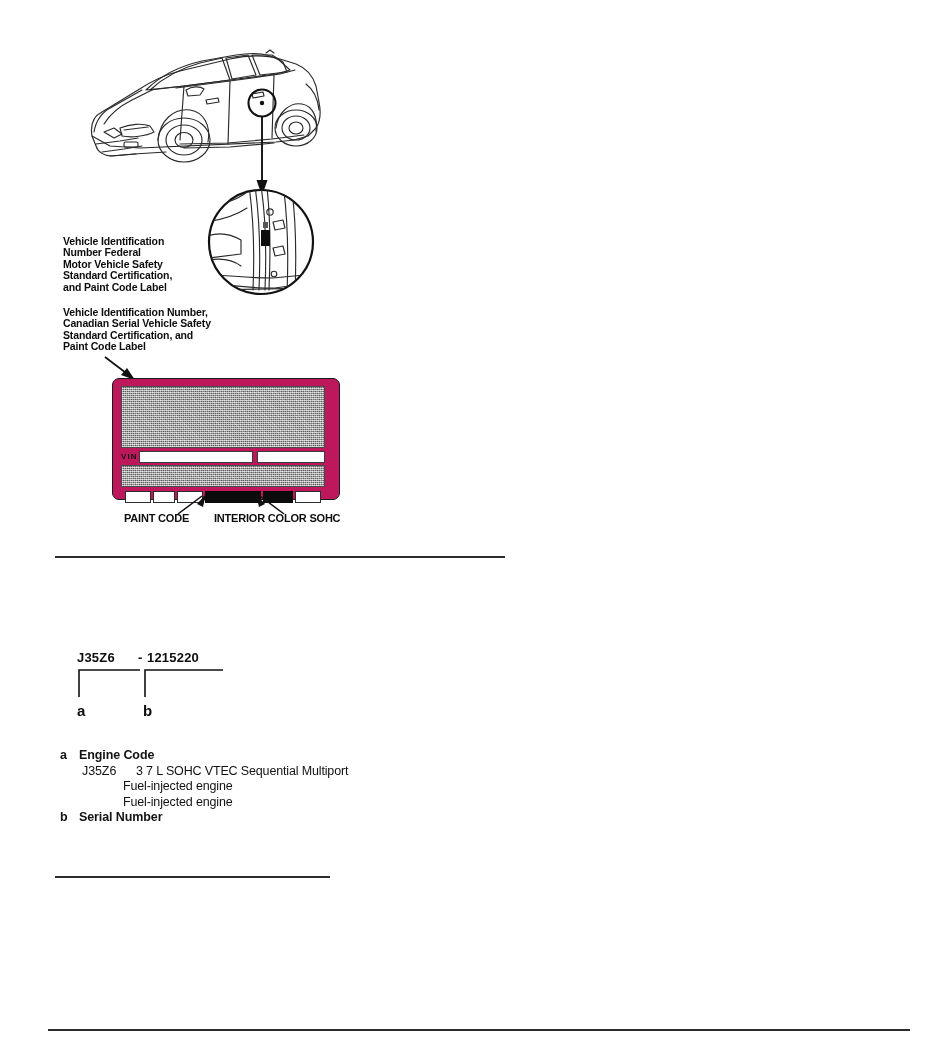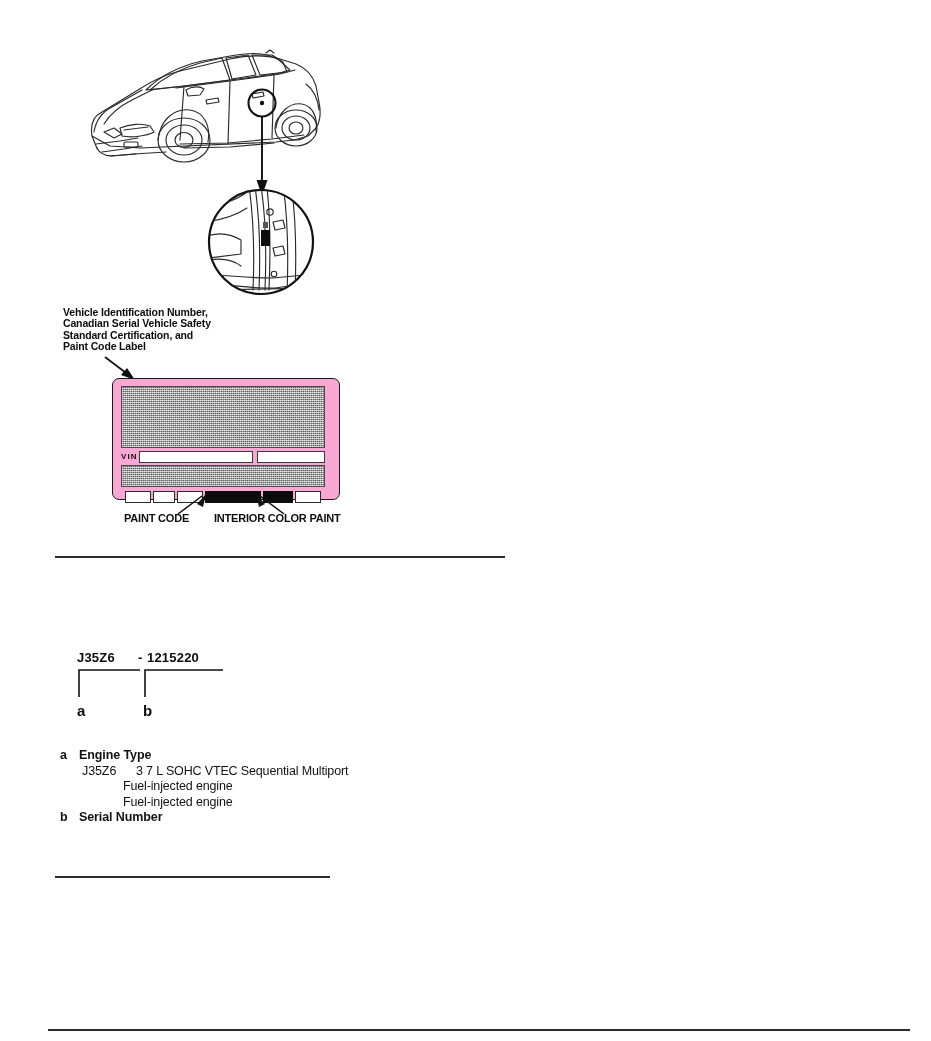--- a/index.html
+++ b/index.html
@@ -27,21 +27,21 @@
     white-space:pre-line;
   }
   #caption-federal{left:63px;top:236px;width:200px;}
   #caption-canadian{left:63px;top:307px;width:220px;}
 
   
   #vin-label-diagram{position:absolute;left:103px;top:360px;width:260px;height:175px;}
 
   .vin-label-outer{
     position:absolute;left:9px;top:18px;width:228px;height:122px;
-    border:1.6px solid #1a1a1a;border-radius:7px;background:#f9a8d4;
+    border:1.6px solid #1a1a1a;border-radius:7px;background:#be185d;
     box-sizing:border-box;
   }
   .noise{
     background-color:#9a9a9a;
     background-image:
       repeating-linear-gradient(0deg, rgba(255,255,255,.55) 0 1px, rgba(0,0,0,.18) 1px 2px),
       repeating-linear-gradient(90deg, rgba(255,255,255,.42) 0 1px, rgba(30,30,30,.25) 1px 2px),
       repeating-linear-gradient(45deg, rgba(255,255,255,.18) 0 1px, rgba(0,0,0,.10) 1px 3px);
     border:1px solid #4a4a4a;
     box-sizing:border-box;
@@ -217,20 +217,25 @@
         <path d="M70 70 L80 68 L82 76 L72 78 Z"></path>
         <circle cx="67" cy="34" r="3.2"></circle>
         <circle cx="71" cy="96" r="2.8"></circle>
       </g>
 
       <rect x="58" y="52" width="9" height="16" fill="#0d0d0d" clip-path="url(#detclip)"></rect>
       <rect x="60" y="44" width="5" height="6" fill="#555" clip-path="url(#detclip)"></rect>
     </svg>
   </div>
 
+  <div class="caption" id="caption-federal">Vehicle Identification
+Number  Federal
+Motor Vehicle Safety
+Standard Certification,
+and Paint Code Label</div>
 
   <div class="caption" id="caption-canadian">Vehicle Identification Number,
 Canadian Serial Vehicle Safety
 Standard Certification, and
 Paint Code Label</div>
 
   <svg class="abs" style="left:104px;top:356px;" width="34" height="26" viewBox="0 0 34 26" xmlns="http://www.w3.org/2000/svg">
     <line x1="1" y1="1" x2="26" y2="20" stroke="#111" stroke-width="1.7"></line>
     <polygon points="31,24 17,19 23,12" fill="#111"></polygon>
   </svg>
@@ -261,21 +266,21 @@
 
   <svg class="abs" style="left:118px;top:494px;" width="240" height="22" viewBox="0 0 240 22" xmlns="http://www.w3.org/2000/svg">
     <line x1="84" y1="2" x2="60" y2="20" stroke="#111" stroke-width="1.5"></line>
     <polygon points="88,0 79,10 85,13" fill="#111"></polygon>
     <line x1="142" y1="2" x2="166" y2="20" stroke="#111" stroke-width="1.5"></line>
     <polygon points="138,0 147,10 141,13" fill="#111"></polygon>
   </svg>
 
   <div class="code-caption" id="paint-code-caption">PAINT CODE</div>
 
-  <div class="code-caption" id="interior-code-caption">INTERIOR COLOR PAINT</div>
+  <div class="code-caption" id="interior-code-caption">INTERIOR COLOR SOHC</div>
 
   <div class="rule" id="rule-top"></div>
 
   <div id="engine-number-diagram">
     <span class="en-code" id="en-engine-type-code">J35Z6</span>
     <span class="en-code" id="en-dash">-</span>
     <span class="en-code" id="en-serial-code">1215220</span>
 
     <svg class="abs" style="left:0;top:20px;" width="300" height="40" viewBox="0 0 300 40" xmlns="http://www.w3.org/2000/svg">
       <path d="M24 32 L24 5 L85 5" fill="none" stroke="#111" stroke-width="1.6"></path>
@@ -283,21 +288,21 @@
     </svg>
 
     <span class="en-letter" id="en-letter-a">a</span>
     <span class="en-letter" id="en-letter-b">b</span>
   </div>
 
   <div id="engine-legend">
 
     <div class="legend-row">
       <span class="legend-key">a</span>
-      <span class="legend-title">Engine Type</span>
+      <span class="legend-title">Engine Code</span>
     </div>
 
     <div class="legend-row">
       <span class="legend-code">J35Z6</span>
       <span class="legend-desc">3 7 L SOHC VTEC Sequential Multiport</span>
     </div>
     <div class="legend-row">
       <span class="legend-desc2">Fuel-injected engine</span>
     </div>
 

